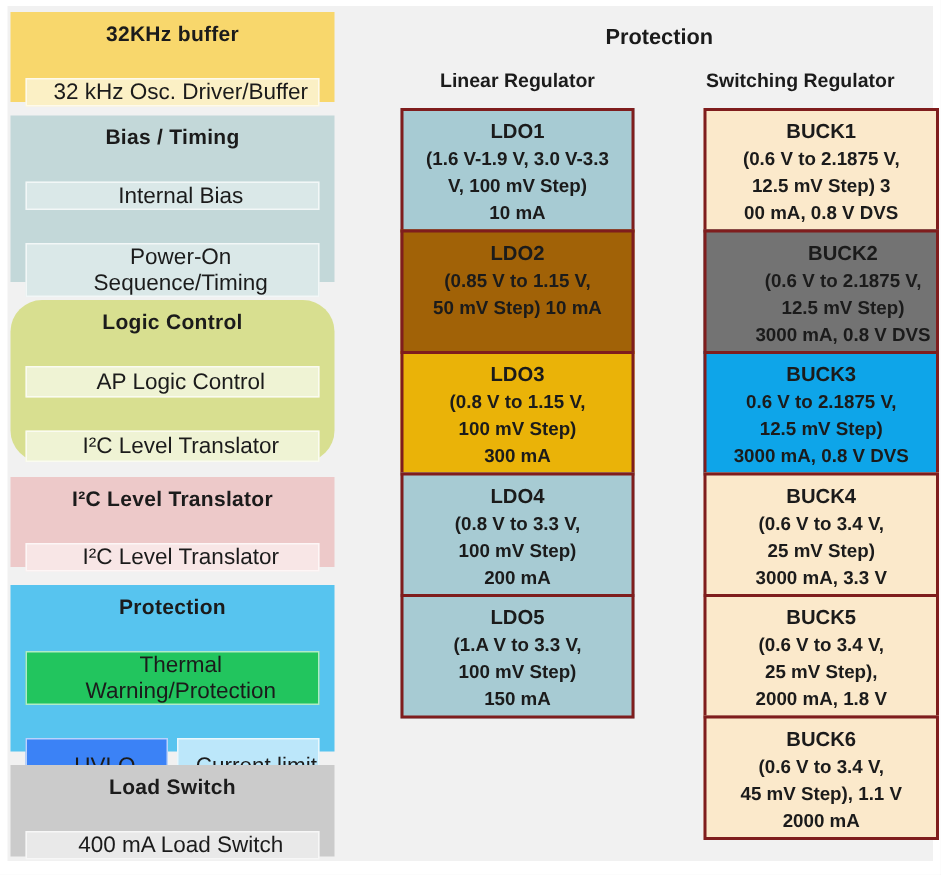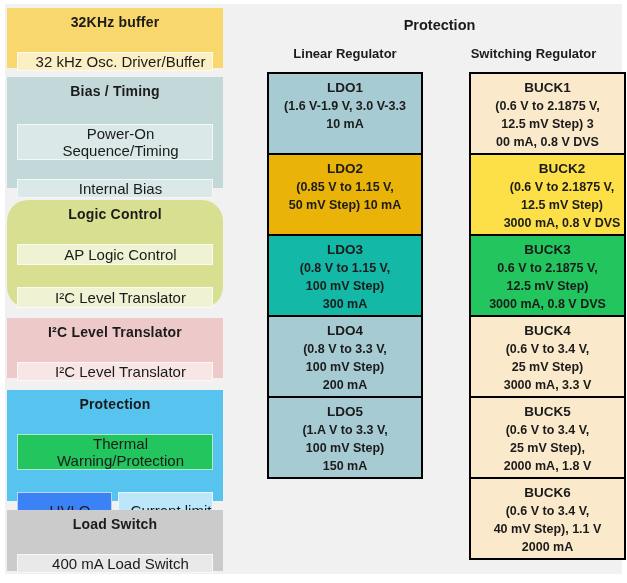--- a/index.html
+++ b/index.html
@@ -33,41 +33,41 @@
   .reg-title{position:absolute;left:267px;top:17px;width:345px;
              text-align:center;font-weight:700;font-size:14.5px;}
   .col-header{position:absolute;top:46px;text-align:center;font-weight:700;
               font-size:13px;}
   .col-header.lin{left:267px;width:156px;}
   .col-header.sw{left:455px;width:157px;}
 
   .reg-col{position:absolute;top:72px;display:flex;flex-direction:column;}
   .ldo-col{left:267px;width:156px;}
   .buck-col{left:469px;width:157px;}
-  .reg-block{box-sizing:border-box;height:83px;border:2px solid #000000;
+  .reg-block{box-sizing:border-box;height:83px;border:2px solid #7f1d1d;
              padding-top:5px;text-align:center;}
   .reg-block + .reg-block{margin-top:-2px;}
   .reg-name{font-weight:700;font-size:13.5px;line-height:18px;}
   .reg-line{font-weight:700;font-size:12.5px;line-height:18px;
             white-space:nowrap;}
 </style>
 </head>
 <body>
 
 <div class="canvas"></div>
 
 <div class="lblock b1" style="background-color: rgb(248, 215, 108);">
   <div class="ltitle">32KHz buffer</div>
   <div class="litem h28" style="background-color: rgb(251, 240, 197);">32 kHz Osc. Driver/Buffer</div>
 </div>
 
 <div class="lblock b2" style="background-color: rgb(195, 216, 217);">
   <div class="ltitle">Bias / Timing</div>
+  <div class="litem h36" style="background-color: rgb(218, 232, 232);">Internal Bias</div>
   <div class="litem h36" style="margin-top: 6px; background-color: rgb(218, 232, 232);">Power-On Sequence/Timing</div>
-  <div class="litem h36" style="background-color: rgb(218, 232, 232);">Internal Bias</div>
 </div>
 
 <div class="lblock b3" style="background-color: rgb(216, 223, 144);">
   <div class="ltitle">Logic Control</div>
   <div class="litem h36" style="background-color: rgb(239, 243, 212);">AP Logic Control</div>
   <div class="litem h36" style="margin-top: 6px; background-color: rgb(239, 243, 212);">I²C Level Translator</div>
 </div>
 
 <div class="lblock b4" style="background-color: rgb(237, 201, 201);">
   <div class="ltitle">I²C Level Translator</div>
@@ -89,28 +89,29 @@
 </div>
 
 <div class="reg-title">Protection</div>
 <div class="col-header lin">Linear Regulator</div>
 <div class="col-header sw">Switching Regulator</div>
 
 <div class="reg-col ldo-col">
   <div class="reg-block" style="background-color: rgb(167, 203, 211);">
     <div class="reg-name">LDO1</div>
     <div class="reg-line">(1.6 V-1.9 V, 3.0 V-3.3</div>
+    <div class="reg-line">V, 100 mV Step)</div>
     <div class="reg-line">10 mA</div>
   </div>
-  <div class="reg-block" style="background-color: #eab308;">
+  <div class="reg-block" style="background-color: #a16207;">
     <div class="reg-name">LDO2</div>
     <div class="reg-line">(0.85 V to 1.15 V,</div>
     <div class="reg-line">50 mV Step) 10 mA</div>
   </div>
-  <div class="reg-block" style="background-color: #14b8a6;">
+  <div class="reg-block" style="background-color: #eab308;">
     <div class="reg-name">LDO3</div>
     <div class="reg-line">(0.8 V to 1.15 V,</div>
     <div class="reg-line">100 mV Step)</div>
     <div class="reg-line">300 mA</div>
   </div>
   <div class="reg-block" style="background-color: rgb(167, 203, 211);">
     <div class="reg-name">LDO4</div>
     <div class="reg-line">(0.8 V to 3.3 V,</div>
     <div class="reg-line">100 mV Step)</div>
     <div class="reg-line">200 mA</div>
@@ -123,43 +124,43 @@
   </div>
 </div>
 
 <div class="reg-col buck-col">
   <div class="reg-block" style="background-color: rgb(251, 233, 203);">
     <div class="reg-name">BUCK1</div>
     <div class="reg-line">(0.6 V to 2.1875 V,</div>
     <div class="reg-line">12.5 mV Step) 3</div>
     <div class="reg-line">00 mA, 0.8 V DVS</div>
   </div>
-  <div class="reg-block" style="background-color: #fde047; padding-left: 29px;">
+  <div class="reg-block" style="background-color: #737373; padding-left: 29px;">
     <div class="reg-name">BUCK2</div>
     <div class="reg-line">(0.6 V to 2.1875 V,</div>
     <div class="reg-line">12.5 mV Step)</div>
     <div class="reg-line">3000 mA, 0.8 V DVS</div>
   </div>
-  <div class="reg-block" style="background-color: #22c55e;">
+  <div class="reg-block" style="background-color: #0ea5e9;">
     <div class="reg-name">BUCK3</div>
     <div class="reg-line">0.6 V to 2.1875 V,</div>
     <div class="reg-line">12.5 mV Step)</div>
     <div class="reg-line">3000 mA, 0.8 V DVS</div>
   </div>
   <div class="reg-block" style="background-color: rgb(251, 233, 203);">
     <div class="reg-name">BUCK4</div>
     <div class="reg-line">(0.6 V to 3.4 V,</div>
     <div class="reg-line">25 mV Step)</div>
     <div class="reg-line">3000 mA, 3.3 V</div>
   </div>
   <div class="reg-block" style="background-color: rgb(251, 233, 203);">
     <div class="reg-name">BUCK5</div>
     <div class="reg-line">(0.6 V to 3.4 V,</div>
     <div class="reg-line">25 mV Step),</div>
     <div class="reg-line">2000 mA, 1.8 V</div>
   </div>
   <div class="reg-block" style="background-color: rgb(251, 233, 203);">
     <div class="reg-name">BUCK6</div>
     <div class="reg-line">(0.6 V to 3.4 V,</div>
-    <div class="reg-line">40 mV Step), 1.1 V</div>
+    <div class="reg-line">45 mV Step), 1.1 V</div>
     <div class="reg-line">2000 mA</div>
   </div>
 </div>
 
 </body></html>

